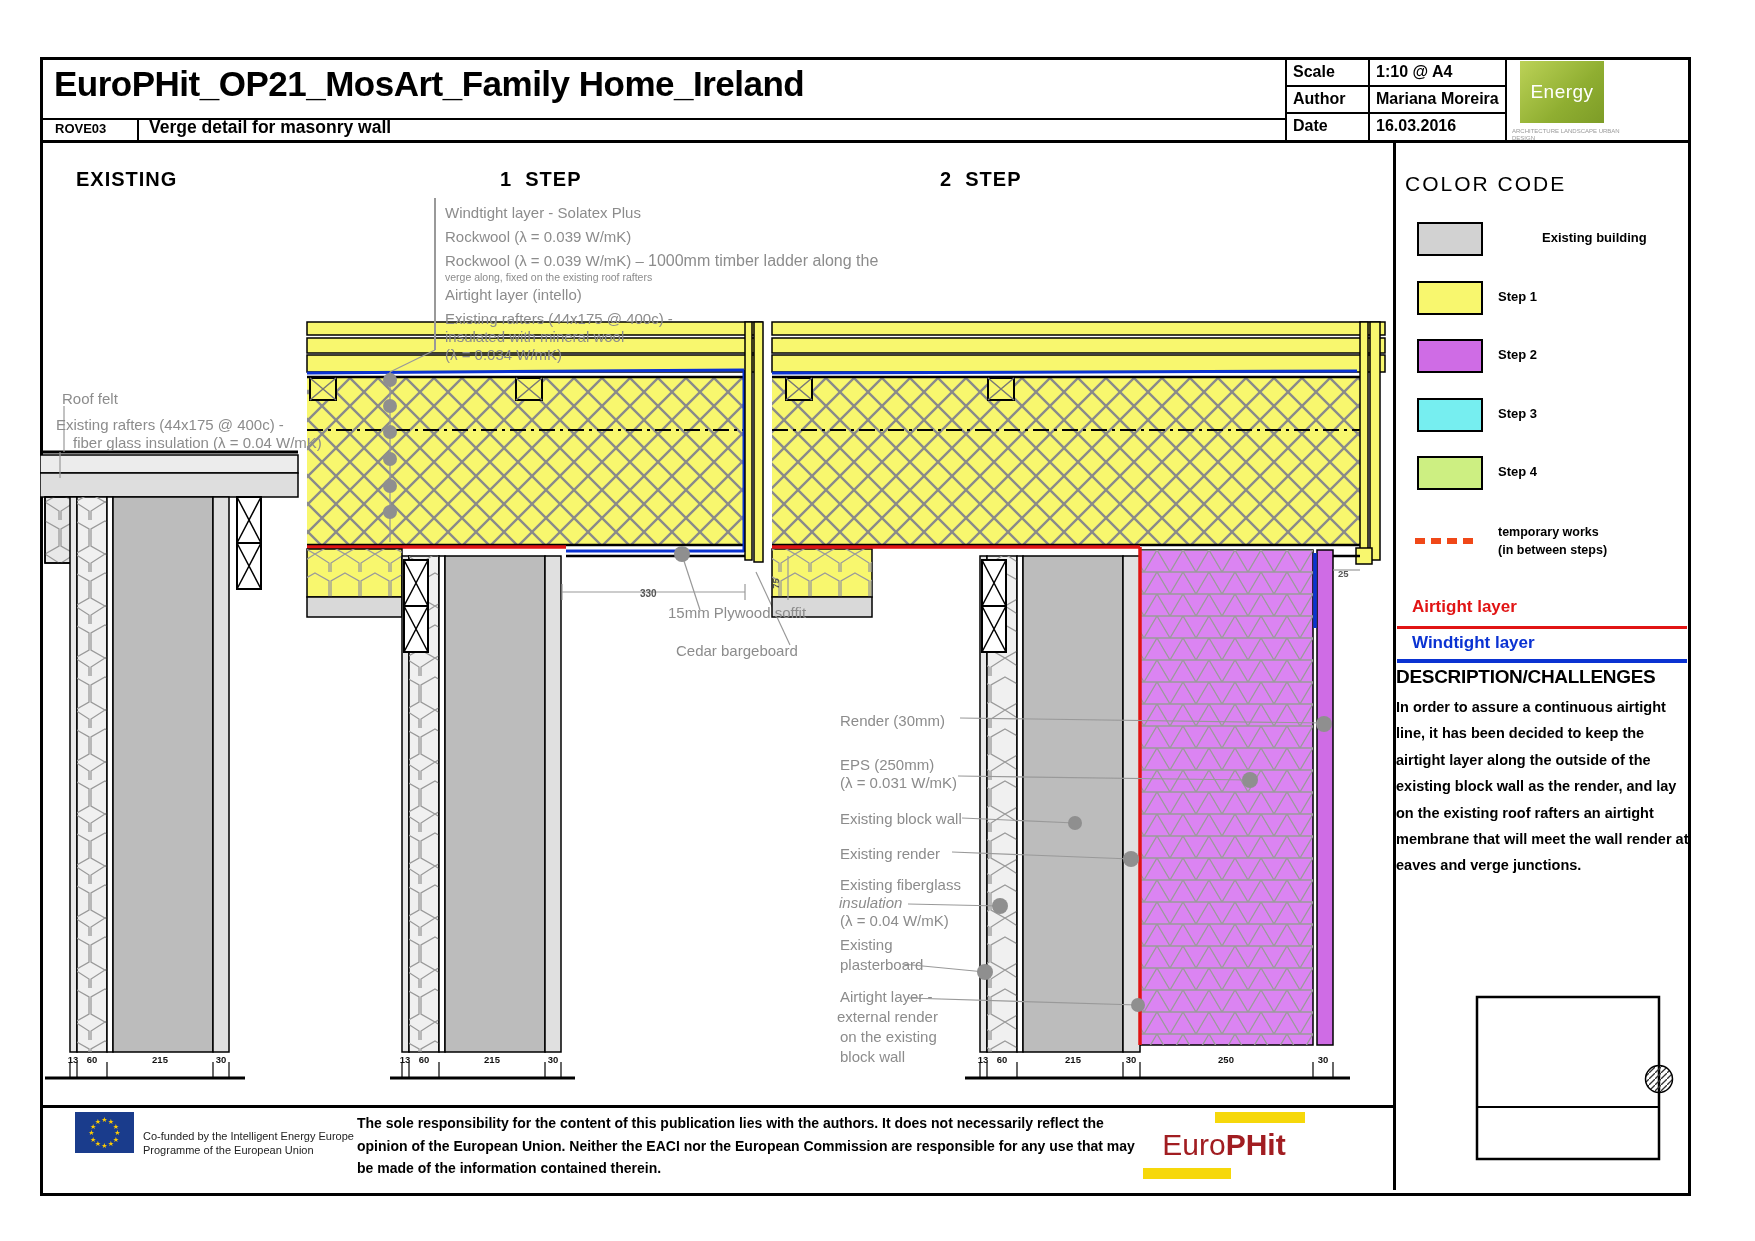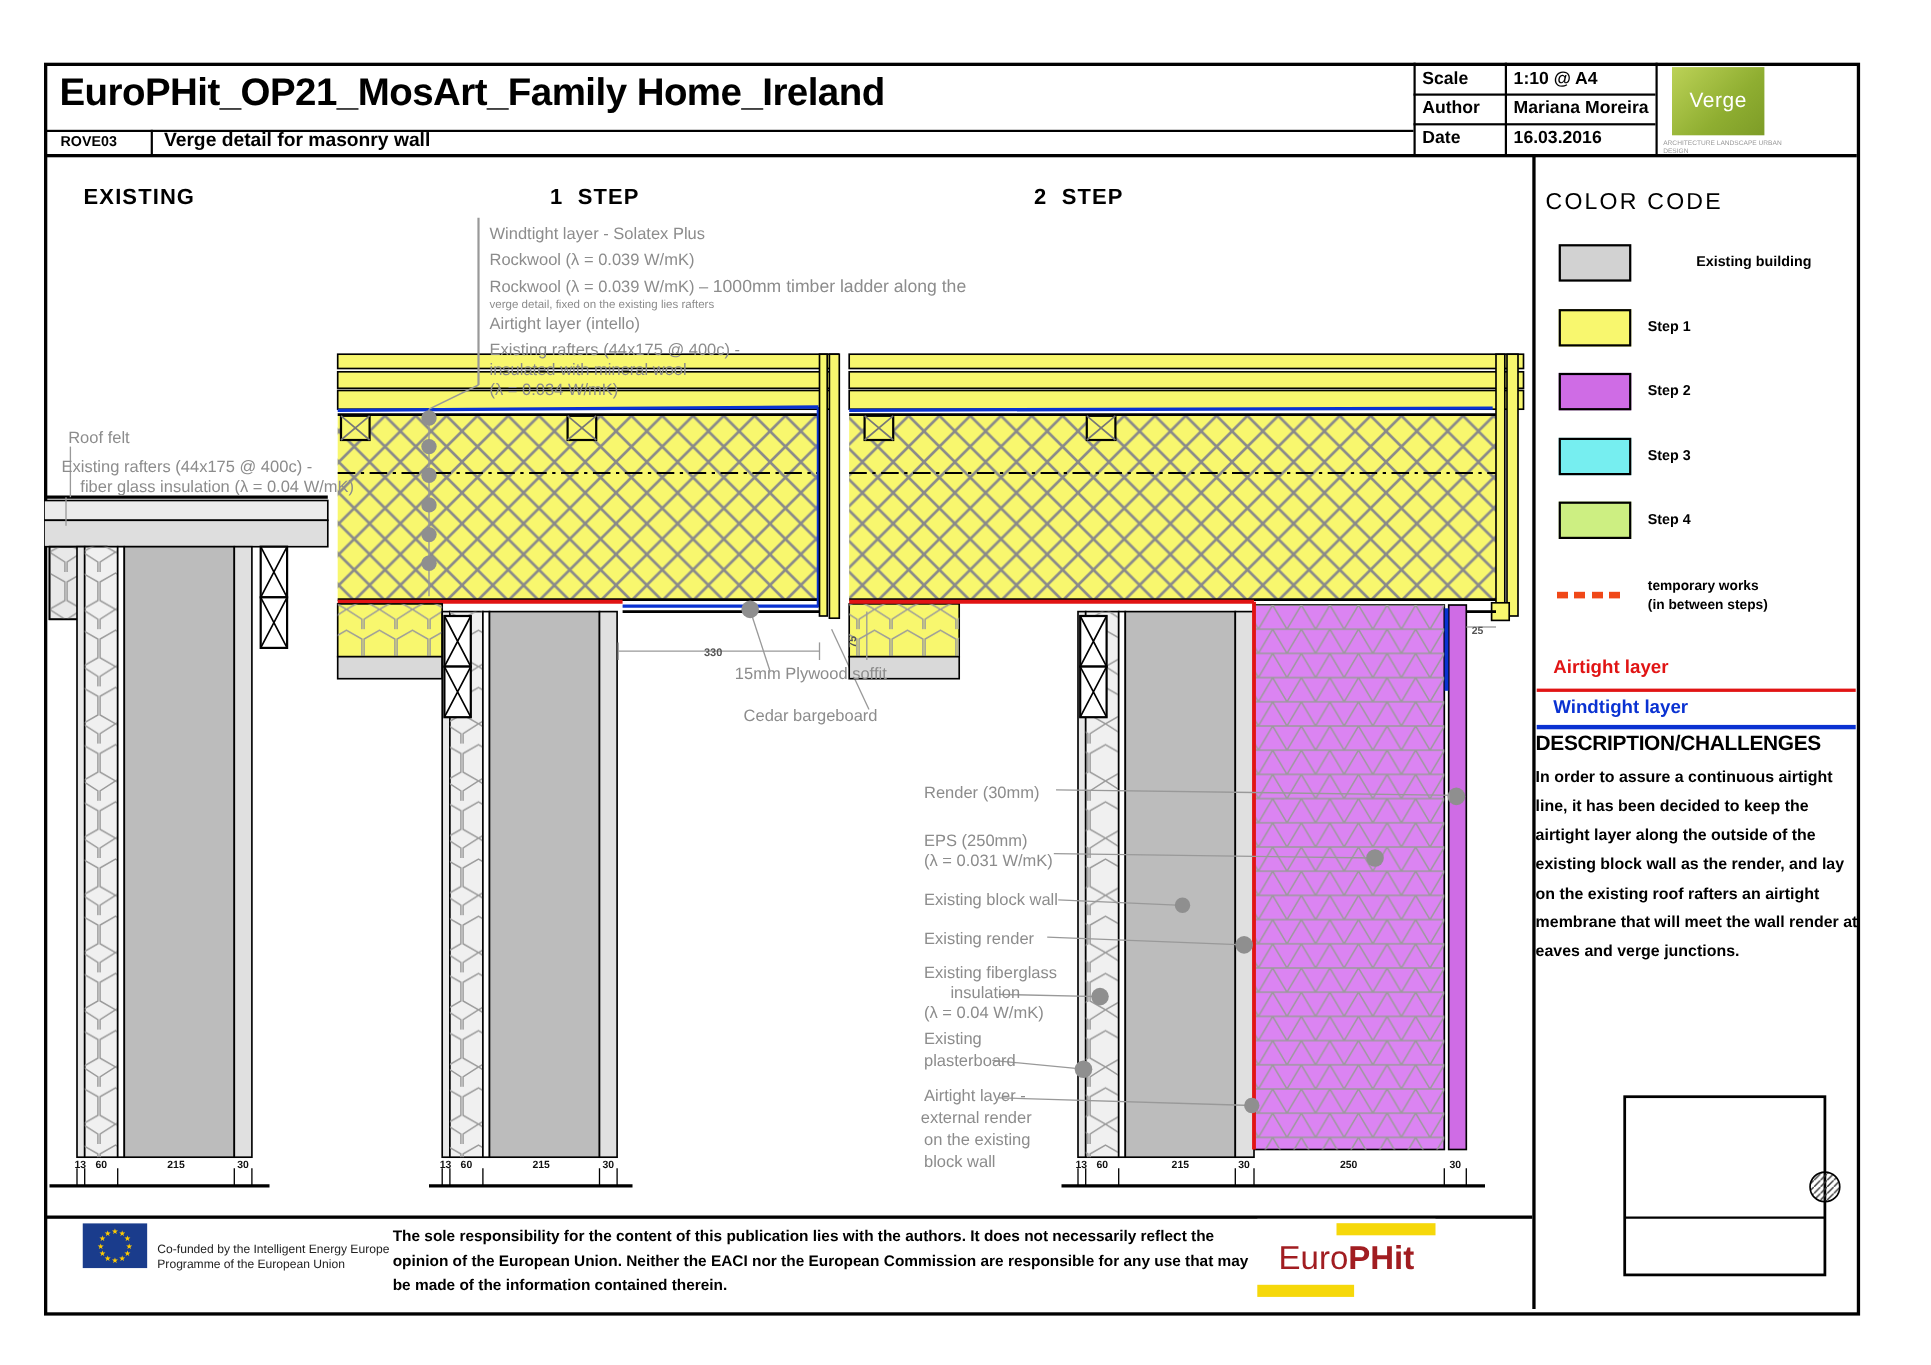--- a/index.html
+++ b/index.html
@@ -69,21 +69,21 @@
 <div class="abs subtitle">Verge detail for masonry wall</div>
 
 <div class="abs meta-lbl" style="left:1293px;top:63px;">Scale</div>
 <div class="abs meta-val" style="left:1376px;top:63px;">1:10 @ A4</div>
 <div class="abs meta-lbl" style="left:1293px;top:90px;">Author</div>
 <div class="abs meta-val" style="left:1376px;top:90px;">Mariana Moreira</div>
 <div class="abs meta-lbl" style="left:1293px;top:117px;">Date</div>
 <div class="abs meta-val" style="left:1376px;top:117px;">16.03.2016</div>
 
 <div class="abs mosart-box">
-  <span class="mosart-name">Verge</span>
+  <span class="mosart-name">Energy</span>
 </div>
 <div class="abs mosart-tag">ARCHITECTURE LANDSCAPE URBAN DESIGN</div>
 
 <div class="abs sec-h" style="left:76px;top:168px;">EXISTING</div>
 <div class="abs sec-h" style="left:500px;top:168px;">1  STEP</div>
 <div class="abs sec-h" style="left:940px;top:168px;">2  STEP</div>
 
 <svg class="abs" style="left:40px;top:140px;" width="1353" height="965" viewBox="40 140 1353 965">
   <defs>
     <pattern id="hex" width="30" height="52" patternUnits="userSpaceOnUse">
@@ -264,35 +264,35 @@
   </g>
 </svg>
 
 <div class="abs lbl" style="left:62px;top:390px;">Roof felt</div>
 <div class="abs lbl" style="left:56px;top:416px;">Existing rafters (44x175 @ 400c) -</div>
 <div class="abs lbl" style="left:56px;top:434px;margin-left:17px;">fiber glass insulation (λ = 0.04 W/mK)</div>
 
 <div class="abs lbl" style="left:445px;top:204px;">Windtight layer - Solatex Plus</div>
 <div class="abs lbl" style="left:445px;top:228px;">Rockwool (λ = 0.039 W/mK)</div>
 <div class="abs lbl" style="left:445px;top:252px;"><span>Rockwool (λ = 0.039 W/mK) – </span><span class="note">1000mm timber ladder along the</span></div>
-<div class="abs note2" style="left:445px;top:271px;">verge detail, fixed on the existing lies rafters</div>
+<div class="abs note2" style="left:445px;top:271px;">verge along, fixed on the existing roof rafters</div>
 <div class="abs lbl" style="left:445px;top:286px;">Airtight layer (intello)</div>
 <div class="abs lbl" style="left:445px;top:310px;">Existing rafters (44x175 @ 400c) -</div>
 <div class="abs lbl" style="left:445px;top:328px;">insulated with mineral wool</div>
 <div class="abs lbl" style="left:445px;top:346px;">(λ = 0.034 W/mK)</div>
 <div class="abs lbl" style="left:668px;top:604px;">15mm Plywood soffit</div>
 <div class="abs lbl" style="left:676px;top:642px;">Cedar bargeboard</div>
 
 <div class="abs lbl" style="left:840px;top:712px;">Render (30mm)</div>
 <div class="abs lbl" style="left:840px;top:756px;">EPS (250mm)</div>
 <div class="abs lbl" style="left:840px;top:774px;">(λ = 0.031 W/mK)</div>
 <div class="abs lbl" style="left:840px;top:810px;">Existing block wall</div>
 <div class="abs lbl" style="left:840px;top:845px;">Existing render</div>
 <div class="abs lbl" style="left:840px;top:876px;">Existing fiberglass</div>
-<div class="abs lbl" style="left:864px;top:894px;">insulation</div>
+<div class="abs lbl" style="left:839px;top:894px;font-style:italic;">insulation</div>
 <div class="abs lbl" style="left:840px;top:912px;">(λ = 0.04 W/mK)</div>
 <div class="abs lbl" style="left:840px;top:936px;">Existing</div>
 <div class="abs lbl" style="left:840px;top:956px;">plasterboard</div>
 <div class="abs lbl" style="left:840px;top:988px;">Airtight layer -</div>
 <div class="abs lbl" style="left:837px;top:1008px;">external render</div>
 <div class="abs lbl" style="left:840px;top:1028px;">on the existing</div>
 <div class="abs lbl" style="left:840px;top:1048px;">block wall</div>
 
 <div class="abs dimg" style="left:640px;top:576px;">330</div>
 <div class="abs dimg" style="left:770px;top:566px;transform:rotate(-90deg);font-size:9.5px;">75</div>

